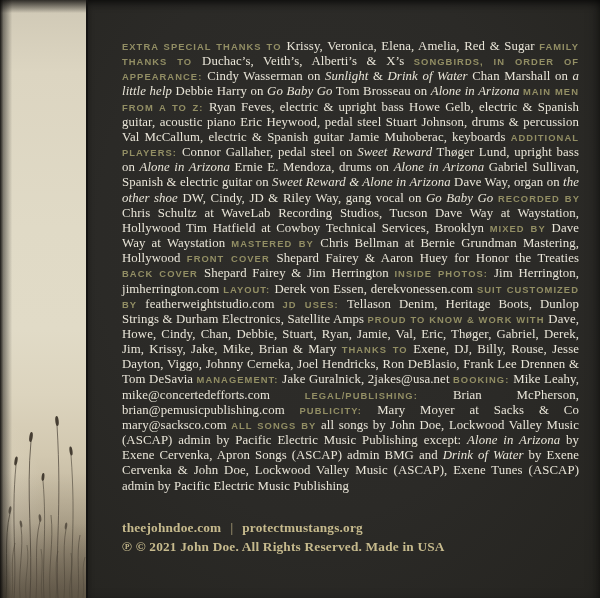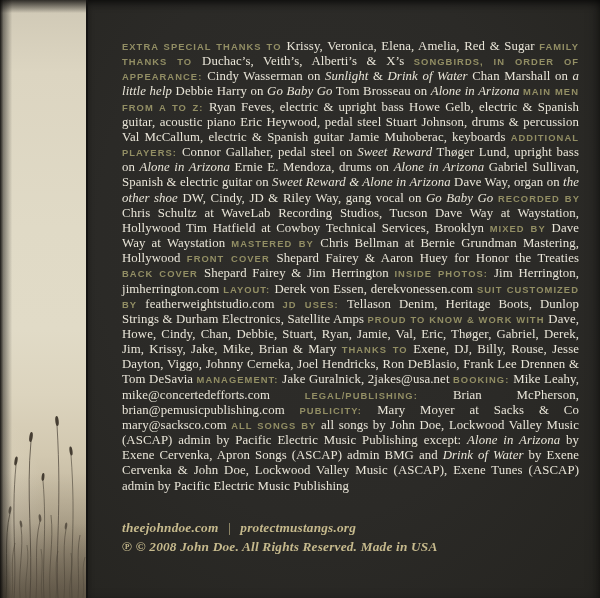--- a/index.html
+++ b/index.html
@@ -51,21 +51,21 @@
   }
   
   .footer{
     position:absolute;left:122px;top:519px;width:460px;
     color:#c6ba8d;
     font-size:13.3px;line-height:18.6px;
     font-weight:700;
     letter-spacing:.2px;
   }
   .footer .sep{margin:0 9px;font-weight:400;color:#b9ad82;}
-  .footer .row{white-space:nowrap;font-style:italic;}
+  .footer .row{white-space:nowrap;}
 </style>
 </head>
 <body>
 
 <div class="page">
 
   <div class="photo-strip">
     <div class="soft-light"></div>
     <svg class="grass" viewBox="0 0 87 195" preserveAspectRatio="none">
       <defs>
@@ -124,16 +124,16 @@
   <div class="seam"></div>
 
   <div class="panel"></div>
 
   <div class="credits"><span class="seg-label">EXTRA SPECIAL THANKS TO </span><span class="seg-roman">Krissy, Veronica, Elena, Amelia, Red &amp; Sugar </span><span class="seg-label">FAMILY THANKS TO </span><span class="seg-roman">Duchac’s, Veith’s, Alberti’s &amp; X’s </span><span class="seg-label">SONGBIRDS, IN ORDER OF APPEARANCE: </span><span class="seg-roman">Cindy Wasserman on </span><span class="seg-italic">Sunlight</span><span class="seg-roman"> &amp; </span><span class="seg-italic">Drink of Water</span><span class="seg-roman"> Chan Marshall on </span><span class="seg-italic">a little help</span><span class="seg-roman"> Debbie Harry on </span><span class="seg-italic">Go Baby Go</span><span class="seg-roman"> Tom Brosseau on </span><span class="seg-italic">Alone in Arizona</span><span class="seg-roman"> </span><span class="seg-label">MAIN MEN FROM A TO Z: </span><span class="seg-roman">Ryan Feves, electric &amp; upright bass Howe Gelb, electric &amp; Spanish guitar, acoustic piano Eric Heywood, pedal steel Stuart Johnson, drums &amp; percussion Val McCallum, electric &amp; Spanish guitar Jamie Muhoberac, keyboards </span><span class="seg-label">ADDITIONAL PLAYERS: </span><span class="seg-roman">Connor Gallaher, pedal steel on </span><span class="seg-italic">Sweet Reward</span><span class="seg-roman"> Thøger Lund, upright bass on </span><span class="seg-italic">Alone in Arizona</span><span class="seg-roman"> Ernie E. Mendoza, drums on </span><span class="seg-italic">Alone in Arizona</span><span class="seg-roman"> Gabriel Sullivan, Spanish &amp; electric guitar on </span><span class="seg-italic">Sweet Reward &amp; Alone in Arizona</span><span class="seg-roman"> Dave Way, organ on </span><span class="seg-italic">the other shoe</span><span class="seg-roman"> DW, Cindy, JD &amp; Riley Way, gang vocal on </span><span class="seg-italic">Go Baby Go</span><span class="seg-roman"> </span><span class="seg-label">RECORDED BY </span><span class="seg-roman">Chris Schultz at WaveLab Recording Studios, Tucson Dave Way at Waystation, Hollywood Tim Hatfield at Cowboy Technical Services, Brooklyn </span><span class="seg-label">MIXED BY </span><span class="seg-roman">Dave Way at Waystation </span><span class="seg-label">MASTERED BY </span><span class="seg-roman">Chris Bellman at Bernie Grundman Mastering, Hollywood </span><span class="seg-label">FRONT COVER </span><span class="seg-roman">Shepard Fairey &amp; Aaron Huey for Honor the Treaties </span><span class="seg-label">BACK COVER </span><span class="seg-roman">Shepard Fairey &amp; Jim Herrington </span><span class="seg-label">INSIDE PHOTOS: </span><span class="seg-roman">Jim Herrington, jimherrington.com </span><span class="seg-label">LAYOUT: </span><span class="seg-roman">Derek von Essen, derekvonessen.com </span><span class="seg-label">SUIT CUSTOMIZED BY </span><span class="seg-roman">featherweightstudio.com </span><span class="seg-label">JD USES: </span><span class="seg-roman">Tellason Denim, Heritage Boots, Dunlop Strings &amp; Durham Electronics, Satellite Amps </span><span class="seg-label">PROUD TO KNOW &amp; WORK WITH </span><span class="seg-roman">Dave, Howe, Cindy, Chan, Debbie, Stuart, Ryan, Jamie, Val, Eric, Thøger, Gabriel, Derek, Jim, Krissy, Jake, Mike, Brian &amp; Mary </span><span class="seg-label">THANKS TO </span><span class="seg-roman">Exene, DJ, Billy, Rouse, Jesse Dayton, Viggo, Johnny Cerneka, Joel Hendricks, Ron DeBlasio, Frank Lee Drennen &amp; Tom DeSavia </span><span class="seg-label">MANAGEMENT: </span><span class="seg-roman">Jake Guralnick, 2jakes@usa.net </span><span class="seg-label">BOOKING: </span><span class="seg-roman">Mike Leahy, mike@concertedefforts.com </span><span class="seg-label">LEGAL/PUBLISHING: </span><span class="seg-roman">Brian McPherson, brian@pemusicpublishing.com </span><span class="seg-label">PUBLICITY: </span><span class="seg-roman">Mary Moyer at Sacks &amp; Co mary@sacksco.com </span><span class="seg-label">ALL SONGS BY </span><span class="seg-roman">all songs by John Doe, Lockwood Valley Music (ASCAP) admin by Pacific Electric Music Publishing except: </span><span class="seg-italic">Alone in Arizona</span><span class="seg-roman"> by Exene Cervenka, Apron Songs (ASCAP) admin BMG and </span><span class="seg-italic">Drink of Water</span><span class="seg-roman"> by Exene Cervenka &amp; John Doe, Lockwood Valley Music (ASCAP), Exene Tunes (ASCAP) admin by Pacific Electric Music Publishing</span></div>
 
   <div class="footer">
     <div class="row">
       <span>theejohndoe.com</span><span class="sep">|</span><span>protectmustangs.org</span>
     </div>
-    <div class="row">℗ © 2008 John Doe. All Rights Reserved. Made in USA</div>
+    <div class="row">℗ © 2021 John Doe. All Rights Reserved. Made in USA</div>
   </div>
 
 </div>
 
 </body></html>

